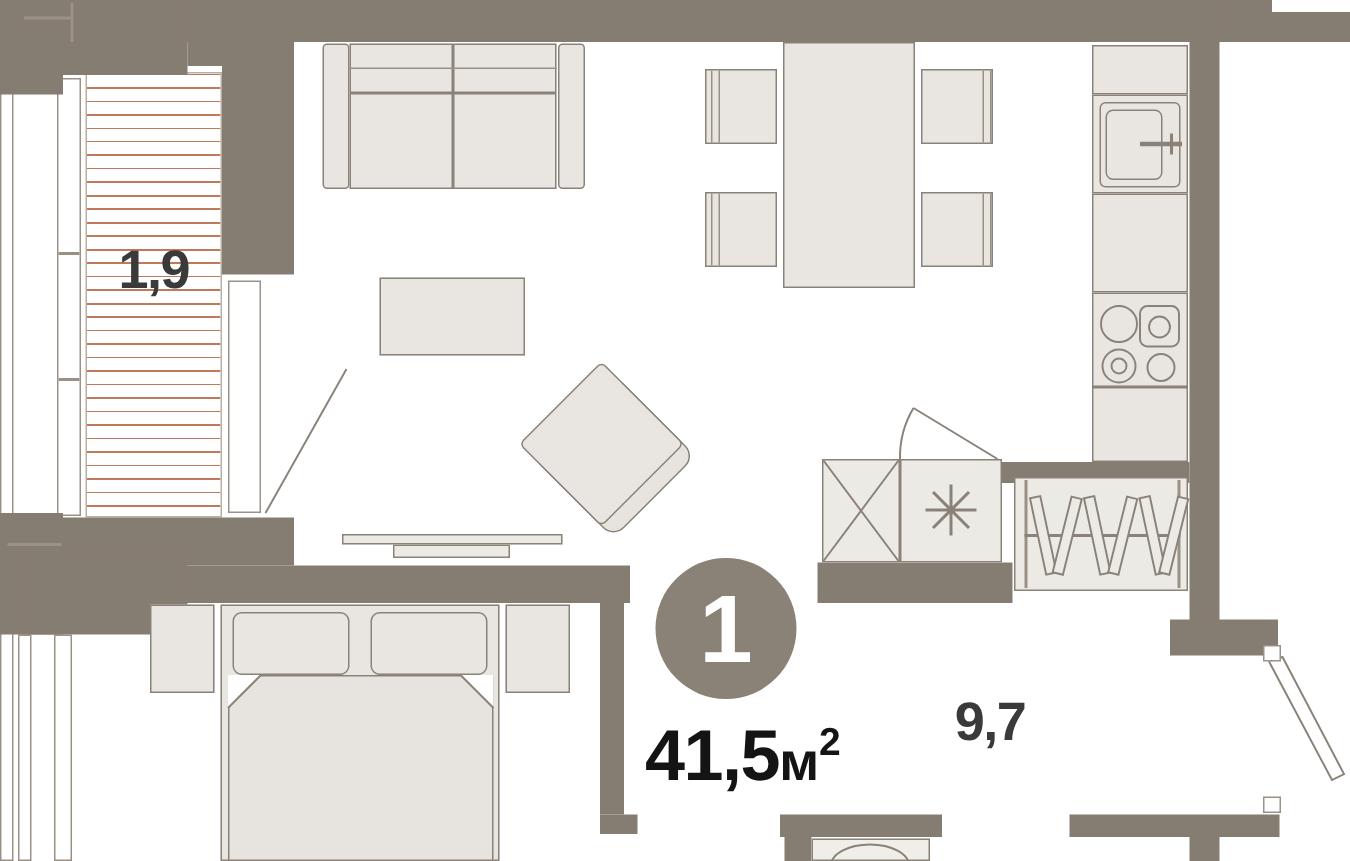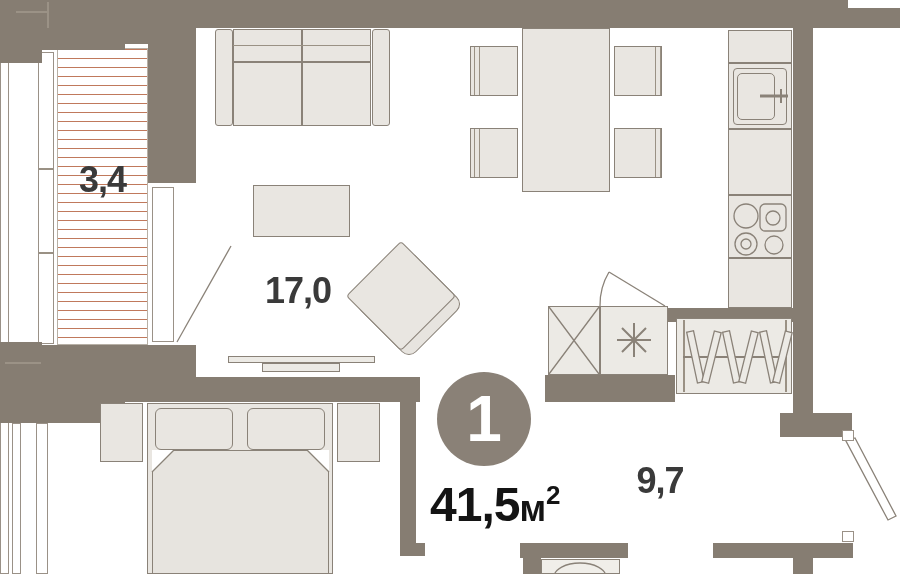--- a/index.html
+++ b/index.html
@@ -151,22 +151,21 @@
         <path d="M307,450 L329,472"></path>
       </g>
       <polygon points="846,441 855,438 896,516 888,520" fill="#ffffff"></polygon>
       <ellipse cx="580" cy="577" rx="26" ry="14"></ellipse>
     </g>
   </svg>
 
   <div class="glass" style="left:842px;top:430px;width:12px;height:11px;"></div>
   <div class="glass" style="left:842px;top:531px;width:12px;height:11px;"></div>
 
-  <div class="lbl" style="left:57px;top:162px;width:91px;">3,4</div>
-  <div class="lbl" style="left:258px;top:273px;width:80px;">17,0</div>
+  <div class="lbl" style="left:57px;top:162px;width:91px;">1,9</div>
   <div class="lbl" style="left:620px;top:463px;width:80px;">9,7</div>
 
   <div class="badge">
     <span>1</span>
   </div>
 
   <div class="total">
     <span class="ta-val">41,5</span><span class="ta-unit">м</span><span class="ta-sup">2</span>
   </div>
 

